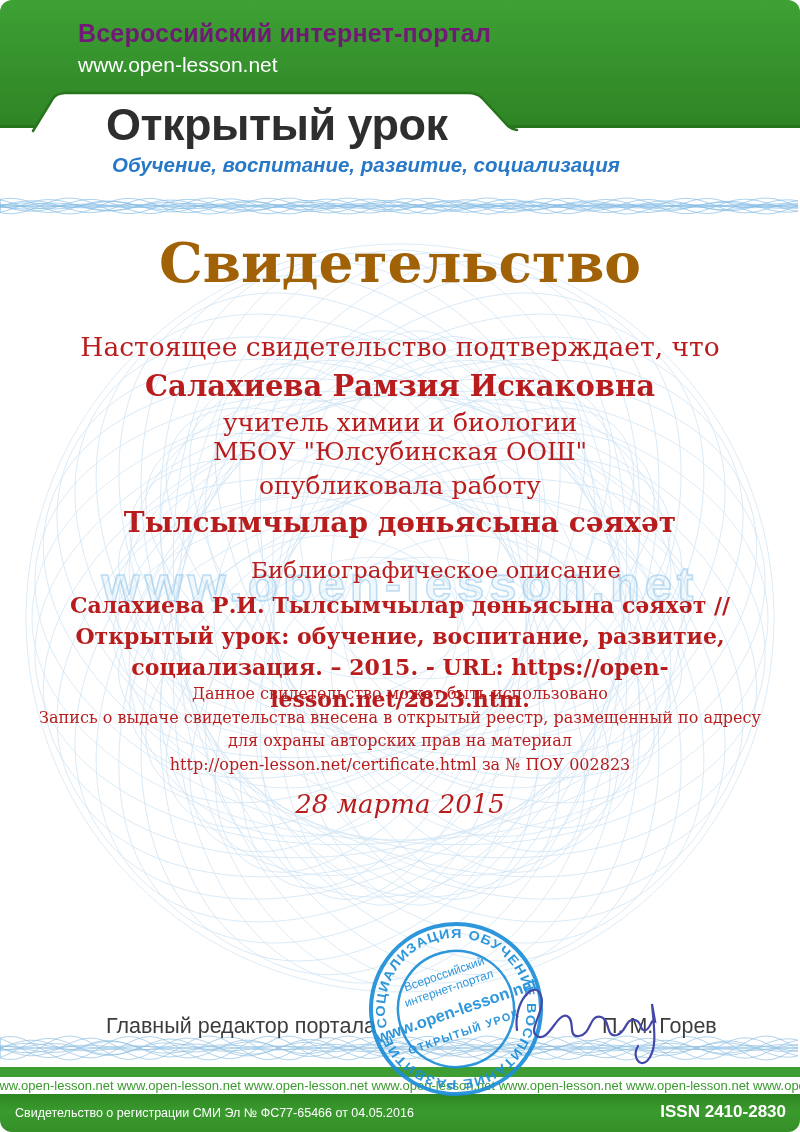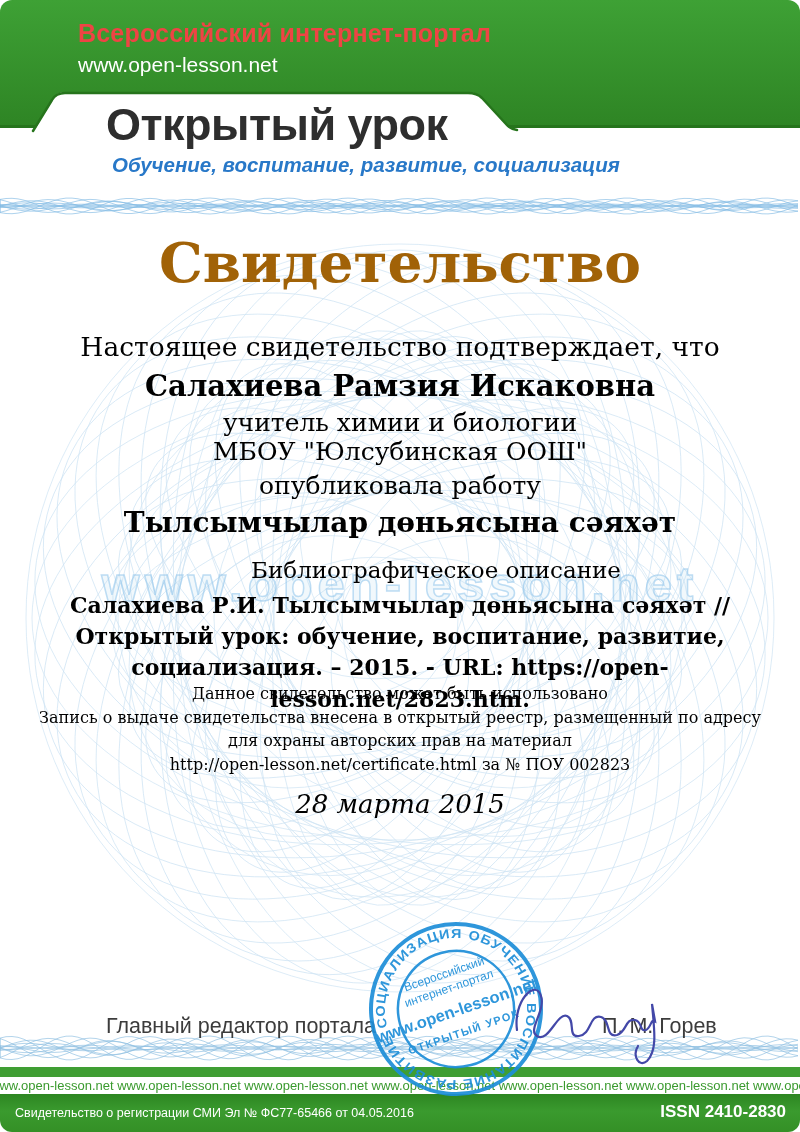--- a/index.html
+++ b/index.html
@@ -4,37 +4,37 @@
 <style>
   html,body{margin:0;padding:0;background:#fff;}
   .page{
     position:relative;width:800px;height:1132px;margin:0 auto;
     background:#ffffff;border-radius:12px;overflow:hidden;
     font-family:"Liberation Sans","DejaVu Sans",sans-serif;
   }
   svg{display:block;}
   
   .header-svg{position:absolute;top:0;left:0;}
-  .portal-title{position:absolute;left:78px;top:19px;color:#ef4444;font-size:25px;font-weight:bold;letter-spacing:.2px;}
+  .portal-title{position:absolute;left:78px;top:19px;color:#701a75;font-size:25px;font-weight:bold;letter-spacing:.2px;}
   .portal-url{position:absolute;left:78px;top:53px;color:#fff;font-size:21px;}
   .site-name{position:absolute;left:106px;top:99px;color:#2e2e2e;font-size:45px;font-weight:600;letter-spacing:-.5px;}
   .site-tagline{position:absolute;left:112px;top:153px;color:#2878c8;font-size:20.5px;font-style:italic;font-weight:600;}
   
   #ribbon-top{position:absolute;left:0;top:192px;pointer-events:none;}
   #ribbon-bottom{position:absolute;left:0;top:1028px;pointer-events:none;}
   #rosette{position:absolute;left:10px;top:228px;opacity:.55;pointer-events:none;}
   .watermark{
     position:absolute;left:0;top:556px;width:100%;text-align:center;
     font-size:49px;font-weight:bold;letter-spacing:5px;
     color:rgba(180,215,240,0.18);
     -webkit-text-stroke:1.5px rgba(140,195,235,0.55);
     pointer-events:none;white-space:nowrap;
   }
   
-  .serif{font-family:"DejaVu Serif","Liberation Serif",serif;color:#000000;}
+  .serif{font-family:"DejaVu Serif","Liberation Serif",serif;color:#b91c1c;}
   .cline{position:absolute;left:0;width:100%;text-align:center;}
   .c-title{top:230px;font-size:55px;font-weight:bold;color:#a16207;}
   .c-confirm{top:331px;font-size:26.5px;}
   .c-name{top:369px;font-size:29px;font-weight:bold;}
   .c-role{top:408px;font-size:25px;}
   .c-school{top:437px;font-size:25px;}
   .c-action{top:471px;font-size:25px;}
   .c-work{top:506px;font-size:28px;font-weight:bold;}
   .c-bib-label{top:557px;font-size:23px;padding-left:36px;}
   .c-bib-text{top:590px;font-size:22px;font-weight:bold;line-height:1.42;padding:0 14px;box-sizing:border-box;}

